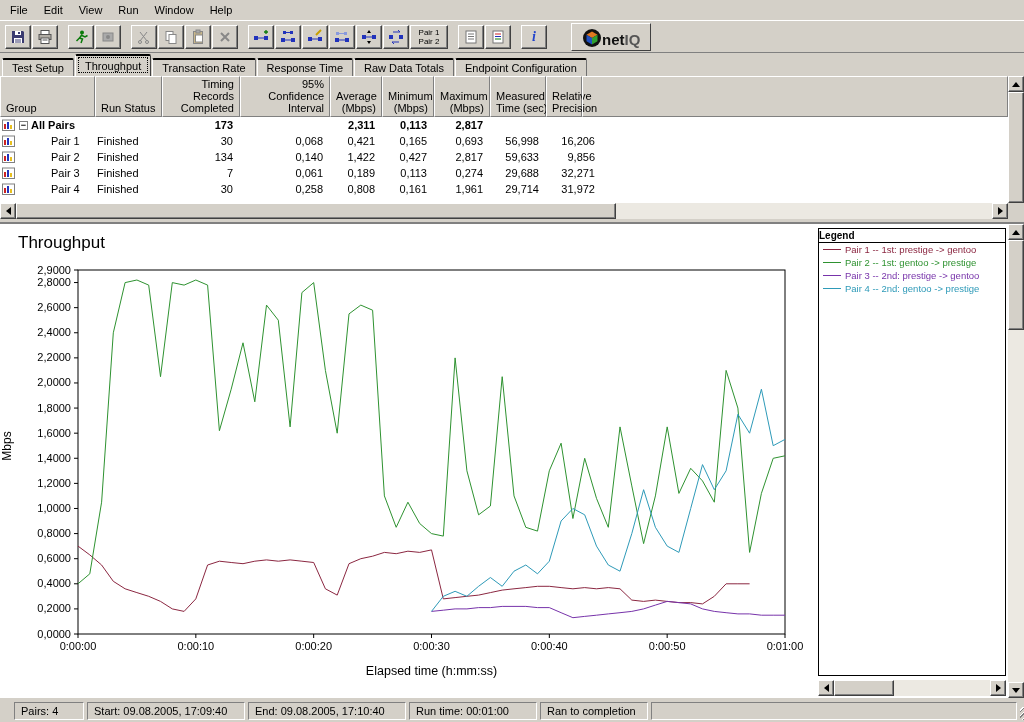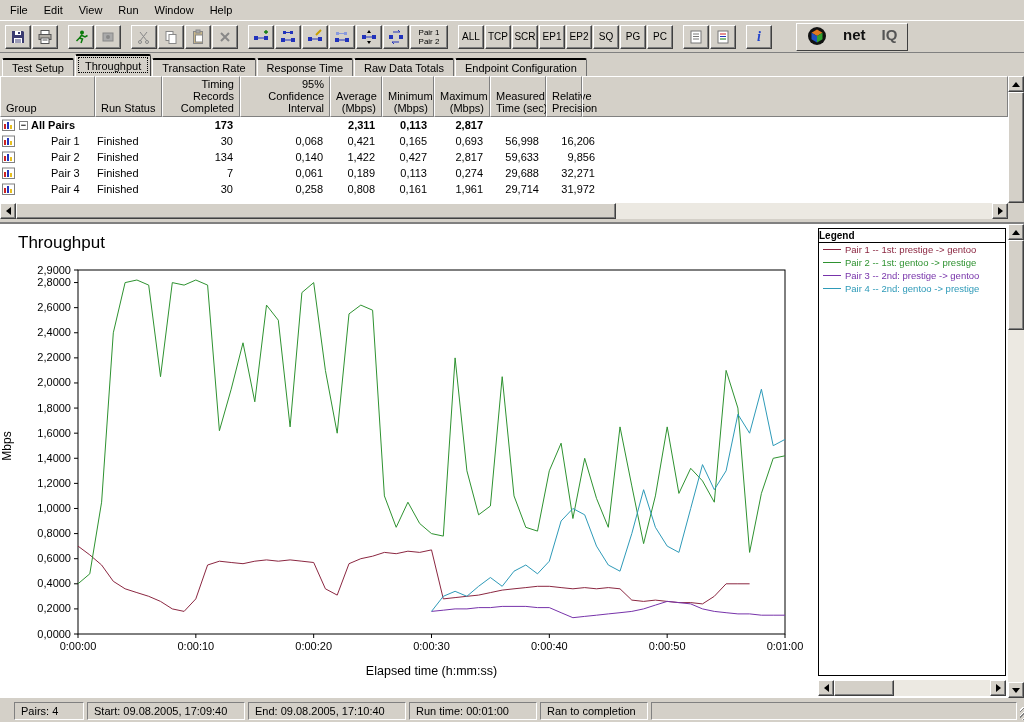--- a/index.html
+++ b/index.html
@@ -21,21 +21,21 @@
   button { font:inherit; color:#000; }
   .tb-btn { width:26px; height:24px; background:#d4d0c8; margin-right:1px;
     border:1px solid; border-color:#fff #404040 #404040 #fff;
     box-shadow:inset -1px -1px 0 #808080;
     display:flex; align-items:center; justify-content:center; padding:0; cursor:default; }
   .tb-btn.txt { font-size:10px; }
   .tb-btn.wide { width:38px; flex-direction:column; font-size:8px; line-height:9px; }
   .tb-btn.disabled { color:#888; }
   .info-i { font-family:"Liberation Serif", serif; font-style:italic; font-weight:bold;
     color:#2244cc; font-size:14px; }
-  .logo { height:28px; margin-left:14px; padding:2px 10px; display:flex; align-items:flex-start; gap:16px;
+  .logo { height:28px; margin-left:14px; padding:2px 10px; display:flex; align-items:flex-end; gap:0;
     background:#d4d0c8; border:1px solid; border-color:#fff #404040 #404040 #fff; }
   .logo-net { font-weight:bold; font-size:15px; color:#111; }
   .logo-iq  { font-weight:bold; font-size:15px; color:#555; }
   
   .tabbar { position:absolute; top:54px; left:0; width:100%; height:22px;
     display:flex; align-items:flex-end; padding-left:2px; }
   .tab { height:18px; padding:2px 9px 2px; background:#d4d0c8; margin-right:1px; cursor:default;
     border-top:2px solid #000000; border-left:1px solid #fff; border-right:1px solid #707070;
     border-top-left-radius:2px; border-top-right-radius:2px; white-space:nowrap; }
   .tab.active { height:22px; padding-top:4px; outline:1px dotted #000; outline-offset:-4px;
@@ -219,30 +219,20 @@
             <rect x="1" y="6" width="4" height="4" fill="#2233bb"></rect>
             <rect x="11" y="6" width="4" height="4" fill="#2233bb"></rect>
             <path d="M5 3 h7 l-2 -2 M11 13 h-7 l2 2" stroke="#2233bb" fill="none"></path>
           </svg>
       </button>
       <button class="tb-btn wide">
         <span>Pair 1</span>
         <span>Pair 2</span>
       </button>
     </div>
-    <div class="tb-group" id="filter-group">
-        <button class="tb-btn txt">ALL</button>
-        <button class="tb-btn txt">TCP</button>
-        <button class="tb-btn txt">SCR</button>
-        <button class="tb-btn txt">EP1</button>
-        <button class="tb-btn txt">EP2</button>
-        <button class="tb-btn txt">SQ</button>
-        <button class="tb-btn txt">PG</button>
-        <button class="tb-btn txt">PC</button>
-      </div>
     <div class="tb-group">
       <button class="tb-btn">
         <svg width="16" height="16" viewBox="0 0 16 16">
             <rect x="3" y="2" width="10" height="12" fill="#fff" stroke="#777"></rect>
             <line x1="5" y1="5" x2="11" y2="5" stroke="#777"></line>
             <line x1="5" y1="7.5" x2="11" y2="7.5" stroke="#777"></line>
             <line x1="5" y1="10" x2="11" y2="10" stroke="#777"></line>
           </svg>
       </button>
       <button class="tb-btn">

